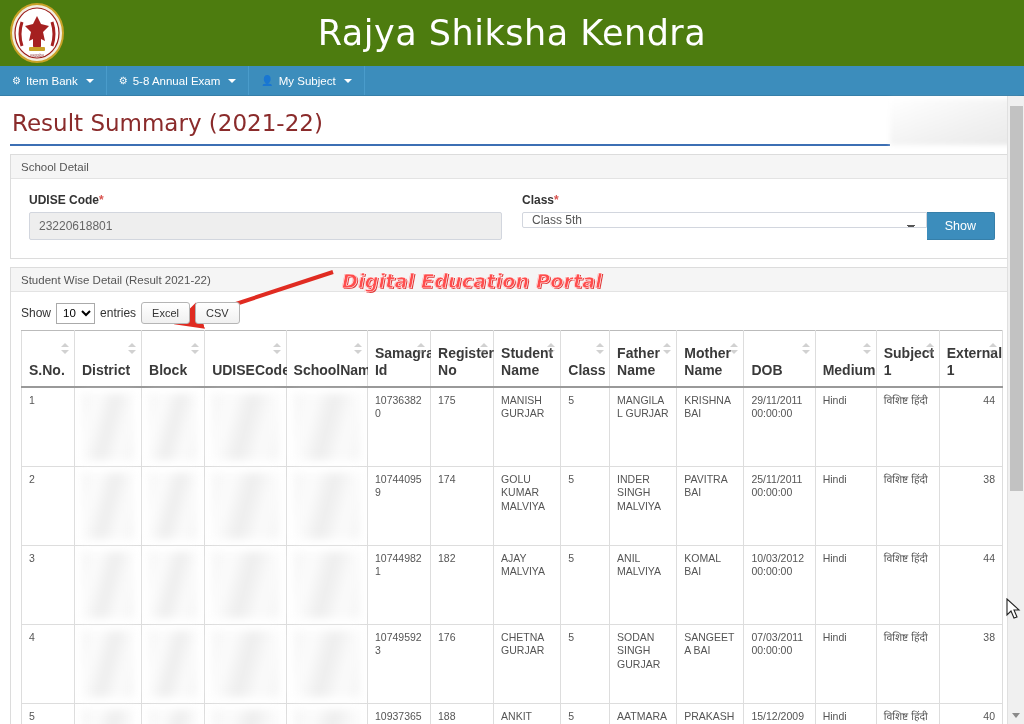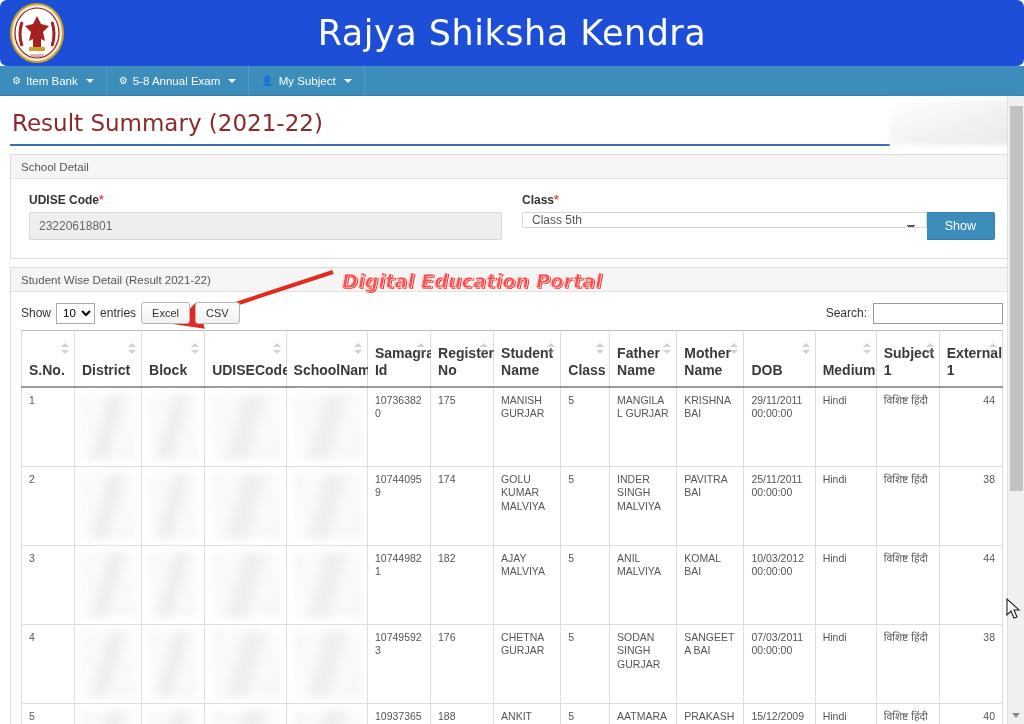--- a/index.html
+++ b/index.html
@@ -15,24 +15,23 @@
     width: 1024px;
     height: 724px;
     overflow: hidden;
     background: #fff;
   }
 
   
   .brandbar {
     position: relative;
     height: 66px;
-    background: #1d4ed8;
+    background: #4d7c0f;
     display: flex;
     align-items: center;
-    border-radius: 7px;
   }
   .emblem {
     position: absolute;
     left: 8px; top: 2px;
     width: 58px; height: 62px;
   }
   .brandtitle {
     width: 100%;
     text-align: center;
     color: #ffffff;
@@ -394,24 +393,20 @@
       <div class="dt-controls">
         <div class="dt-left">
           <span>Show</span>
           <select class="lensel">
             <option>10</option>
           </select>
           <span>entries</span>
           <button class="dtbtn">Excel</button>
           <button class="dtbtn">CSV</button>
         </div>
-        <div class="dt-right">
-          <span>Search:</span>
-          <input class="searchbox" type="text" value="" style="">
-        </div>
       </div>
 
       <div class="tablewrap">
         <table class="dt">
           <colgroup>
             <col style="width:52px">
               <col style="width:66px">
               <col style="width:62px">
             <col style="width:80px">
               <col style="width:80px">

